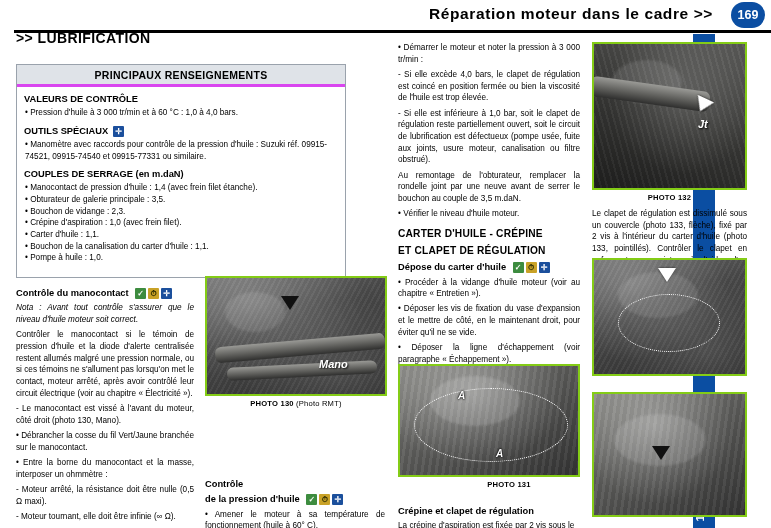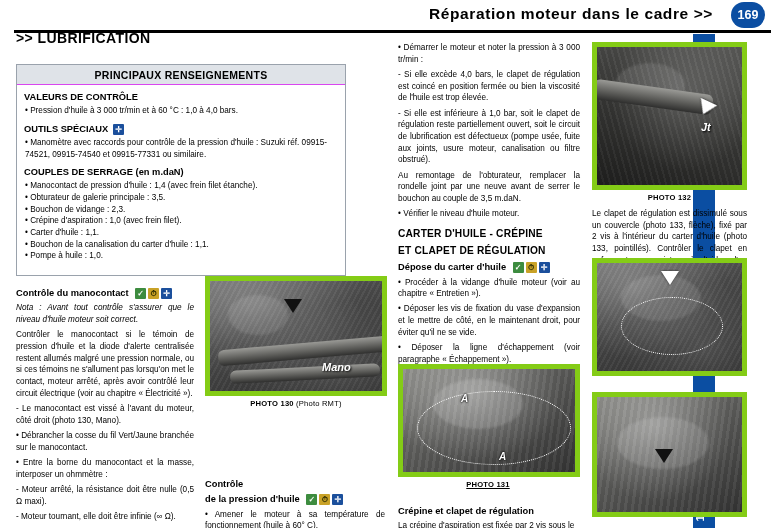--- a/index.html
+++ b/index.html
@@ -103,21 +103,21 @@
   .info-box {
     position: absolute;
     left: 16px;
     top: 64px;
     width: 330px;
     border: 1px solid #9aa2ac;
     box-sizing: border-box;
   }
   .info-box-title {
     background: #dfe3e8;
-    border-bottom: 1px solid #d946ef;
+    border-bottom: 3px solid #d946ef;
     text-align: center;
     font-size: 10.5px;
     font-weight: bold;
     padding: 4px 0 3px 0;
     letter-spacing: 0.3px;
   }
   .info-box-body {
     padding: 6px 7px 7px 7px;
     font-size: 8.2px;
     line-height: 1.42;
@@ -198,39 +198,39 @@
   .sub-head2 .diff-icons { margin-left: 4px; }
   p {
     margin: 0 0 3.5px 0;
   }
 
   
   .photo {
     position: absolute;
     background: #4d4d4d;
     overflow: hidden;
-    border: 5px solid #84cc16;
+    border: 2px solid #84cc16;
     box-sizing: border-box;
   }
   .cap {
     position: absolute;
     font-size: 7.6px;
     font-weight: bold;
     text-align: center;
     letter-spacing: 0.2px;
   }
   .cap .norm { font-weight: normal; }
 
   
   #photo130 { left: 205px; top: 276px; width: 182px; height: 120px; }
   #cap130 { left: 205px; top: 399px; width: 182px; }
 
   
   #photo131 { left: 398px; top: 364px; width: 182px; height: 113px; }
-  #cap131 { left: 397px; top: 480px; width: 182px; text-decoration: underline; }
+  #cap131 { left: 418px; top: 480px; width: 182px; }
 
   
   #photo132 { left: 592px; top: 42px; width: 155px; height: 148px; }
   #cap132 { left: 592px; top: 193px; width: 155px; }
 
   
   #photo133 { left: 592px; top: 258px; width: 155px; height: 118px; }
   
   #photo134 { left: 592px; top: 392px; width: 155px; height: 125px; }
 

